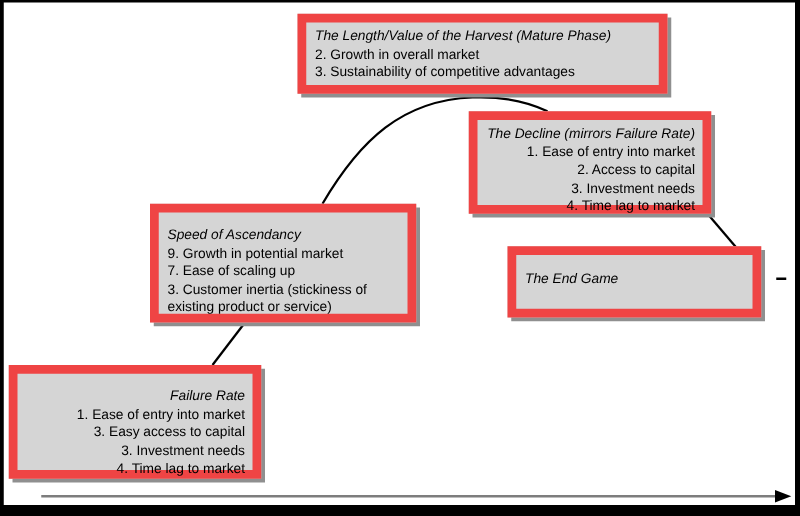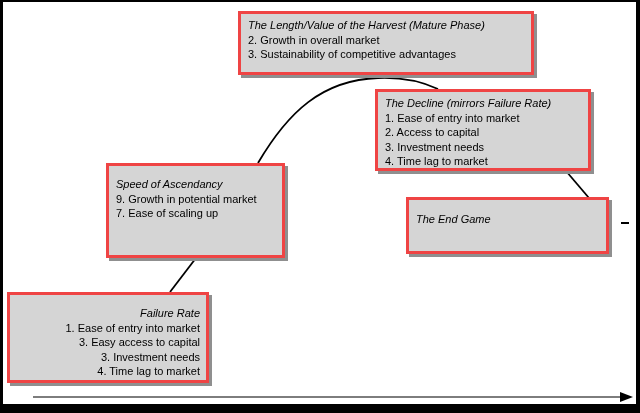--- a/index.html
+++ b/index.html
@@ -29,34 +29,34 @@
   .connectors {
     position: absolute;
     left: 0;
     top: 0;
     z-index: 1;
   }
   .box {
     position: absolute;
     box-sizing: border-box;
     background: #d5d5d5;
-    border: 3px solid #ef4444;
+    border: 7px solid #ef4444;
     box-shadow: 3px 3px 0 #8f8f8f;
     color: #000;
     font-size: 11px;
     line-height: 14.5px;
     padding: 4px 6px 4px 7px;
     z-index: 2;
   }
   .box-title {
     font-style: italic;
   }
   .box-harvest    { left: 238px; top: 11px;  width: 296px; height: 64px; }
-  .box-decline    { left: 375px; top: 89px;  width: 216px; height: 82px; }
-  .box-ascendancy { left: 106px; top: 163px; width: 179px; height: 95px; padding-top: 11px; }
+  .box-decline    { left: 375px; top: 89px;  width: 194px; height: 82px; text-align: right; }
+  .box-ascendancy { left: 120px; top: 163px; width: 213px; height: 95px; padding-top: 11px; }
   .box-endgame    { left: 406px; top: 197px; width: 203px; height: 57px; padding-top: 12px; }
   .box-failure    { left: 7px;   top: 292px; width: 202px; height: 91px; padding-top: 11px; text-align: right; }
 </style>
 </head>
 <body>
 
 <div class="page">
 
   <svg class="connectors" width="640" height="413" viewBox="0 0 640 413">
 
@@ -83,20 +83,21 @@
     <div class="box-item">1. Ease of entry into market</div>
     <div class="box-item">2. Access to capital</div>
     <div class="box-item">3. Investment needs</div>
     <div class="box-item">4. Time lag to market</div>
   </div>
 
   <div class="box box-ascendancy">
     <div class="box-title">Speed of Ascendancy</div>
     <div class="box-item">9. Growth in potential market</div>
     <div class="box-item">7. Ease of scaling up</div>
+    <div class="box-item">3. Customer inertia (stickiness of existing product or service)</div>
   </div>
 
   <div class="box box-endgame">
     <div class="box-title">The End Game</div>
   </div>
 
   <div class="box box-failure">
     <div class="box-title">Failure Rate</div>
     <div class="box-item">1. Ease of entry into market</div>
     <div class="box-item">3. Easy access to capital</div>

